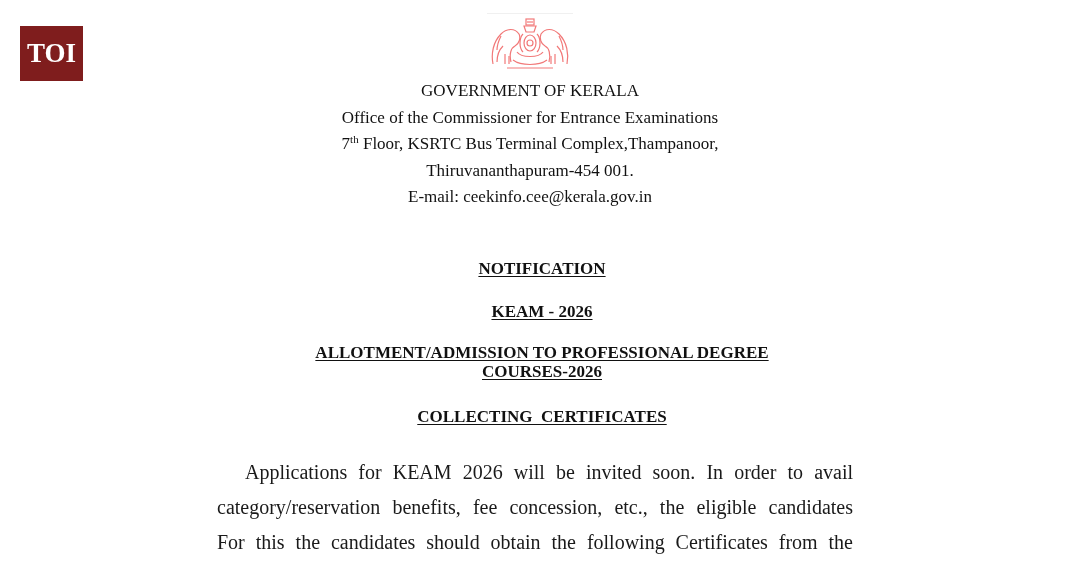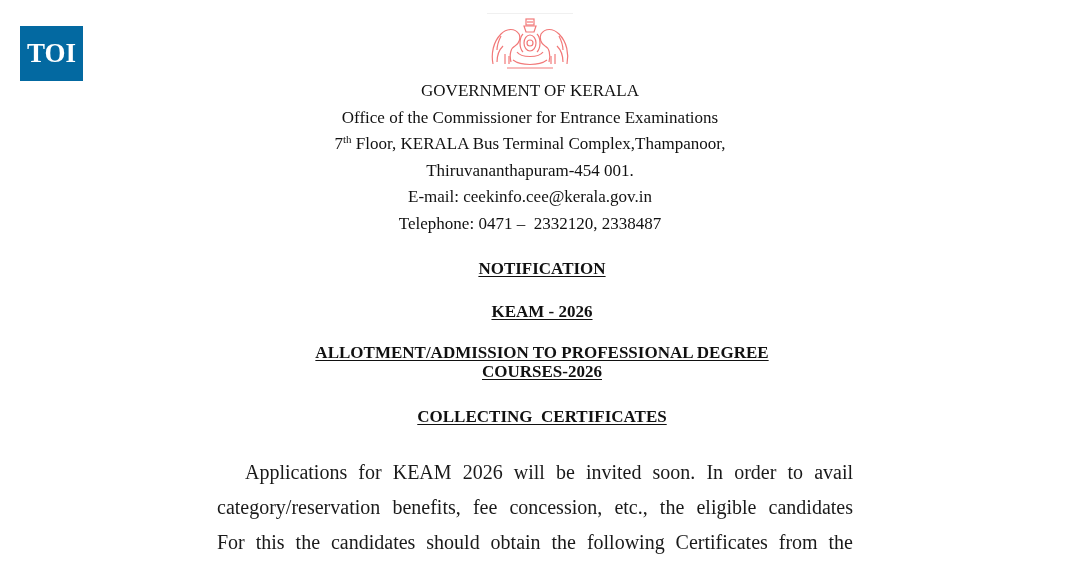--- a/index.html
+++ b/index.html
@@ -14,21 +14,21 @@
       overflow: hidden;
       font-family: "Liberation Serif", "DejaVu Serif", serif;
       color: #111111;
     }
     .toi-logo {
       position: absolute;
       left: 20px;
       top: 26px;
       width: 63px;
       height: 55px;
-      background: #0369a1;
+      background: #7f1d1d;
       color: #ffffff;
       font-family: "Liberation Serif", serif;
       font-weight: bold;
       font-size: 27px;
       line-height: 55px;
       text-align: center;
       letter-spacing: 0px;
     }
     .emblem {
       position: absolute;
@@ -133,24 +133,23 @@
     <path d="M30 38 C34 44 52 44 56 38"></path>
     <path d="M26 46 C34 52 52 52 60 46"></path>
     <path d="M20 54 L66 54"></path>
     <path d="M36 20 C32 24 32 34 36 38 M50 20 C54 24 54 34 50 38"></path>
   </g>
 </svg>
 
 <div class="header-block">
   <div class="header-line">GOVERNMENT OF KERALA</div>
   <div class="header-line">Office of the Commissioner for Entrance Examinations</div>
-  <div class="header-line"><span>7</span><sup>th</sup><span style="white-space:pre"> Floor, KERALA Bus Terminal Complex,Thampanoor,</span></div>
+  <div class="header-line"><span>7</span><sup>th</sup><span style="white-space:pre"> Floor, KSRTC Bus Terminal Complex,Thampanoor,</span></div>
   <div class="header-line">Thiruvananthapuram-454 001.</div>
   <div class="header-line">E-mail: ceekinfo.cee@kerala.gov.in</div>
-  <div class="header-line" style="white-space:pre">Telephone: 0471 –  2332120, 2338487</div>
 </div>
 
 <div class="heading h-notification">NOTIFICATION</div>
 <div class="heading h-keam">KEAM - 2026</div>
 <div class="heading h-allot">ALLOTMENT/ADMISSION TO PROFESSIONAL DEGREE</div>
 <div class="heading h-courses">COURSES-2026</div>
 <div class="heading h-collect" style="white-space:pre">COLLECTING  CERTIFICATES</div>
 
 <div class="body-para">
   <span class="body-line first">Applications for KEAM 2026 will be invited soon. In order to avail</span>

